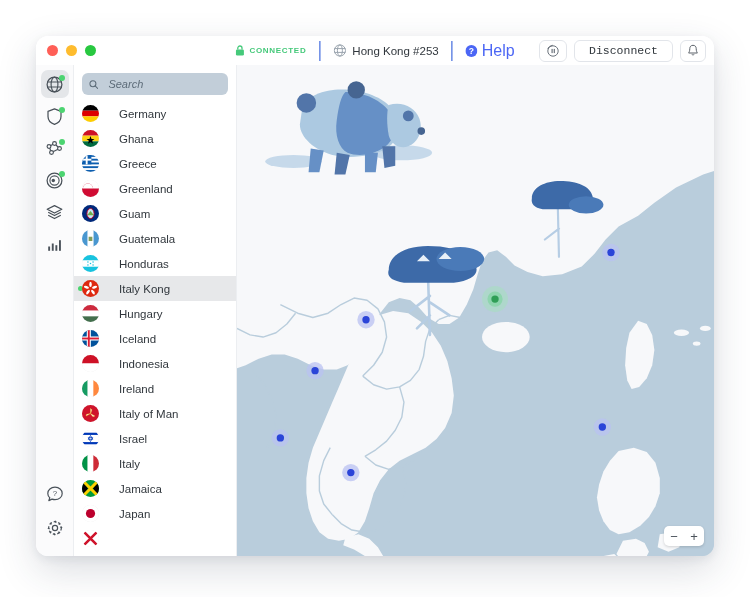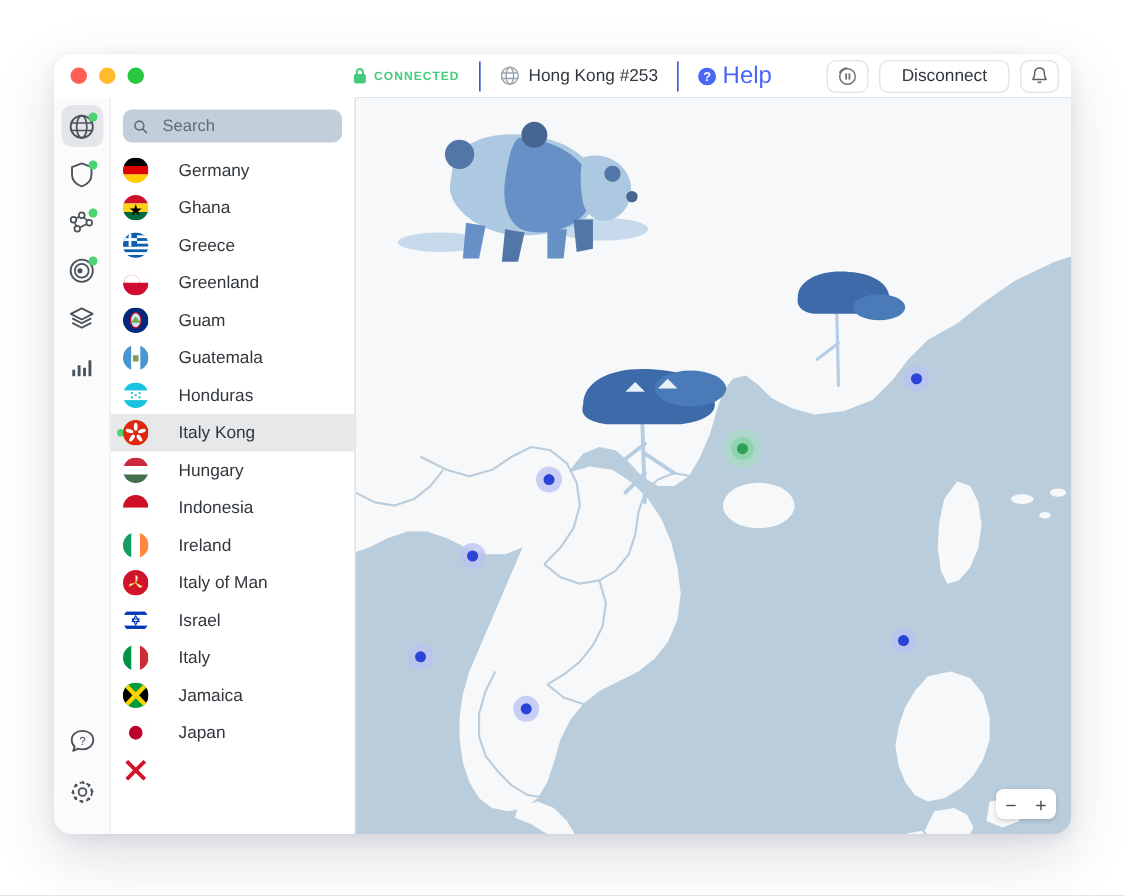--- a/index.html
+++ b/index.html
@@ -94,21 +94,21 @@
     border-radius: 6px;
     background: #fff;
     display: flex;
     align-items: center;
     justify-content: center;
     color: #31373d;
     font-size: 11.5px;
     font-family: "Liberation Sans", sans-serif;
   }
   #pause-button { width: 28px; }
-  #disconnect-button { padding: 0 14px; }
+  #disconnect-button { padding: 0 14px; font-family: Liberation Mono, monospace; }
   #notifications-button { width: 26px; }
 
   
   #window-body { flex: 1; display: flex; min-height: 0; }
 
   
   #left-rail {
     width: 38px;
     min-width: 38px;
     background: #fbfbfc;
@@ -161,20 +161,21 @@
   }
   #search-input {
     border: none;
     outline: none;
     background: transparent;
     font-size: 11px;
     color: #43505c;
     font-family: "Liberation Sans", sans-serif;
     width: 100%;
     margin-left: 10px;
+    font-style: italic;
   }
   #search-input::placeholder { color: #5d6c79; }
 
   #country-list {
     flex: 1;
     overflow: hidden;
     padding-top: 2px;
   }
   .country-row {
     height: 25px;
@@ -481,20 +482,30 @@
               </svg></span>
             <span class="country-name">Italy Kong</span>
           </div>
           <div class="country-row">
             <span class="flag"><svg viewBox="0 0 20 20" width="17" height="17">
                 <rect width="20" height="6.67" y="0" fill="#cd2a3e"></rect>
                 <rect width="20" height="6.67" y="6.67" fill="#fff"></rect>
                 <rect width="20" height="6.66" y="13.34" fill="#436f4d"></rect>
               </svg></span>
             <span class="country-name">Hungary</span>
+          </div>
+          <div class="country-row">
+            <span class="flag"><svg viewBox="0 0 20 20" width="17" height="17">
+                <rect width="20" height="20" fill="#02529c"></rect>
+                <rect x="0" y="7.6" width="20" height="4.8" fill="#fff"></rect>
+                <rect x="5.6" y="0" width="4.8" height="20" fill="#fff"></rect>
+                <rect x="0" y="8.9" width="20" height="2.2" fill="#dc1e35"></rect>
+                <rect x="6.9" y="0" width="2.2" height="20" fill="#dc1e35"></rect>
+              </svg></span>
+            <span class="country-name">Iceland</span>
           </div>
           <div class="country-row">
             <span class="flag"><svg viewBox="0 0 20 20" width="17" height="17">
                 <rect width="20" height="10" y="0" fill="#ce1126"></rect>
                 <rect width="20" height="10" y="10" fill="#fff"></rect>
               </svg></span>
             <span class="country-name">Indonesia</span>
           </div>
           <div class="country-row">
             <span class="flag"><svg viewBox="0 0 20 20" width="17" height="17">

